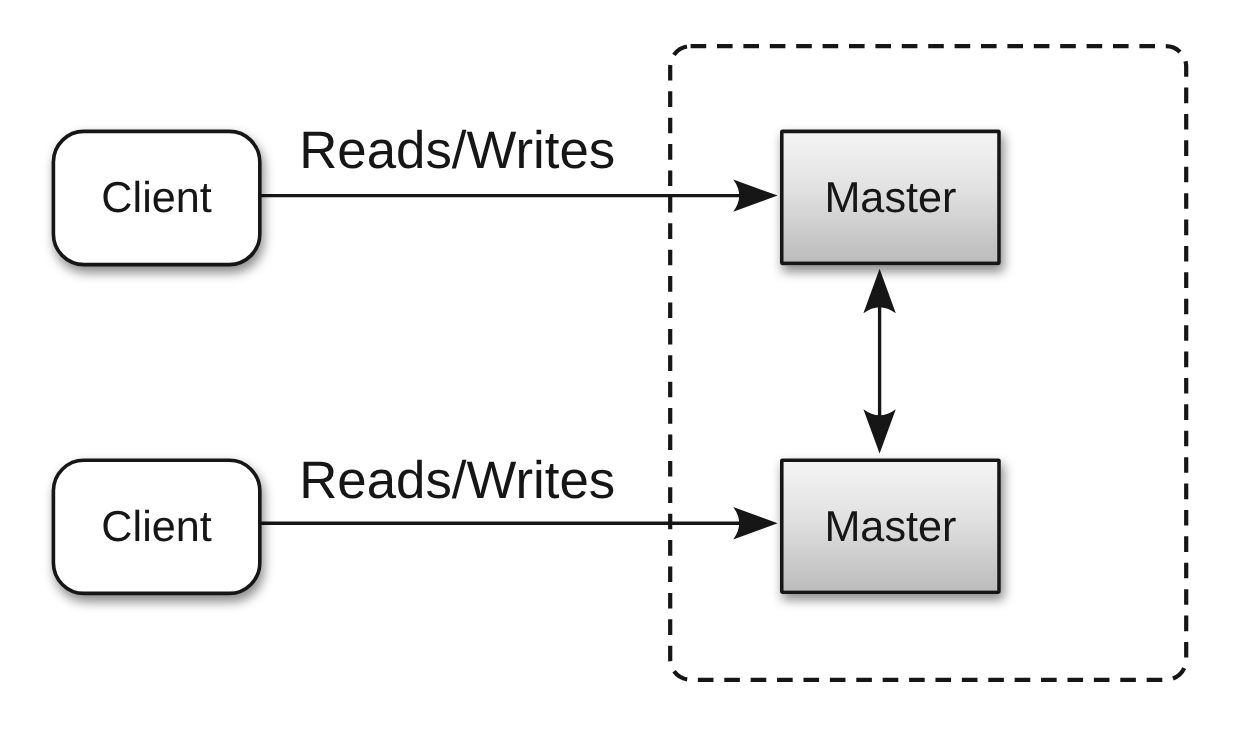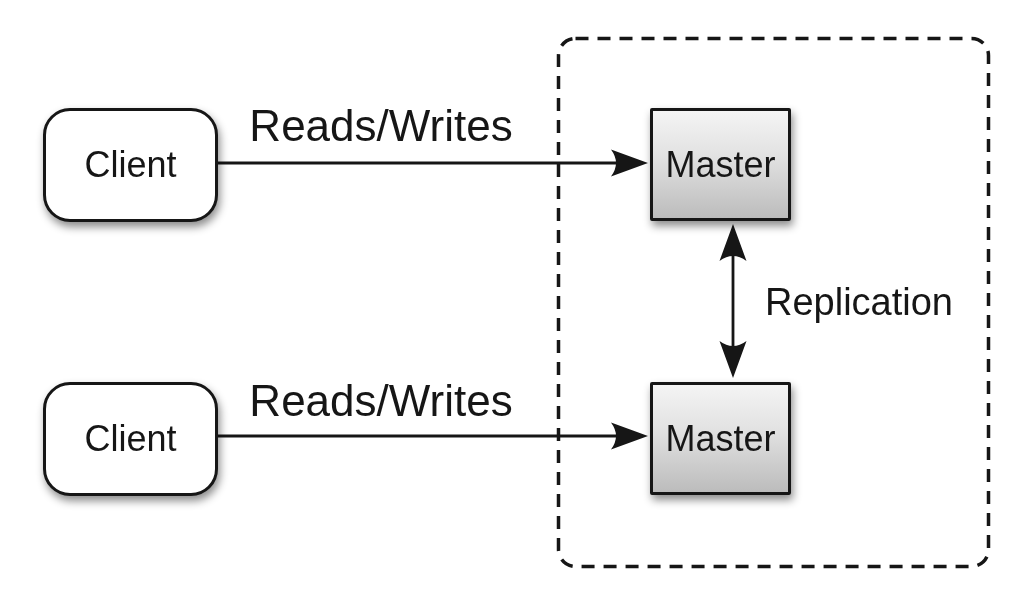--- a/index.html
+++ b/index.html
@@ -40,21 +40,21 @@
     width: 175px;
     height: 114px;
     background: #ffffff;
     border-radius: 27px;
     text-align: right;
   }
   .client.top    { top: 108px; }
   .client.bottom { top: 382px; }
   .master {
     left: 650px;
-    width: 141px;
+    width: 184px;
     height: 113px;
     background: linear-gradient(to bottom, #f4f4f4 0%, #e2e2e2 42%, #bcbcbc 100%);
     border-radius: 2px;
   }
   .master.top    { top: 108px; }
   .master.bottom { top: 382px; }
   .edge-label {
     position: absolute;
     z-index: 2;
     font-size: 44px;
@@ -109,15 +109,14 @@
   </div>
 
   <div class="node master bottom">
     <span>Master</span>
   </div>
 
   <div class="edge-label rw-label-top">Reads/Writes</div>
 
   <div class="edge-label rw-label-bottom">Reads/Writes</div>
 
-  <div class="edge-label replication-label">Replication</div>
 
 </div>
 
 </body></html>

